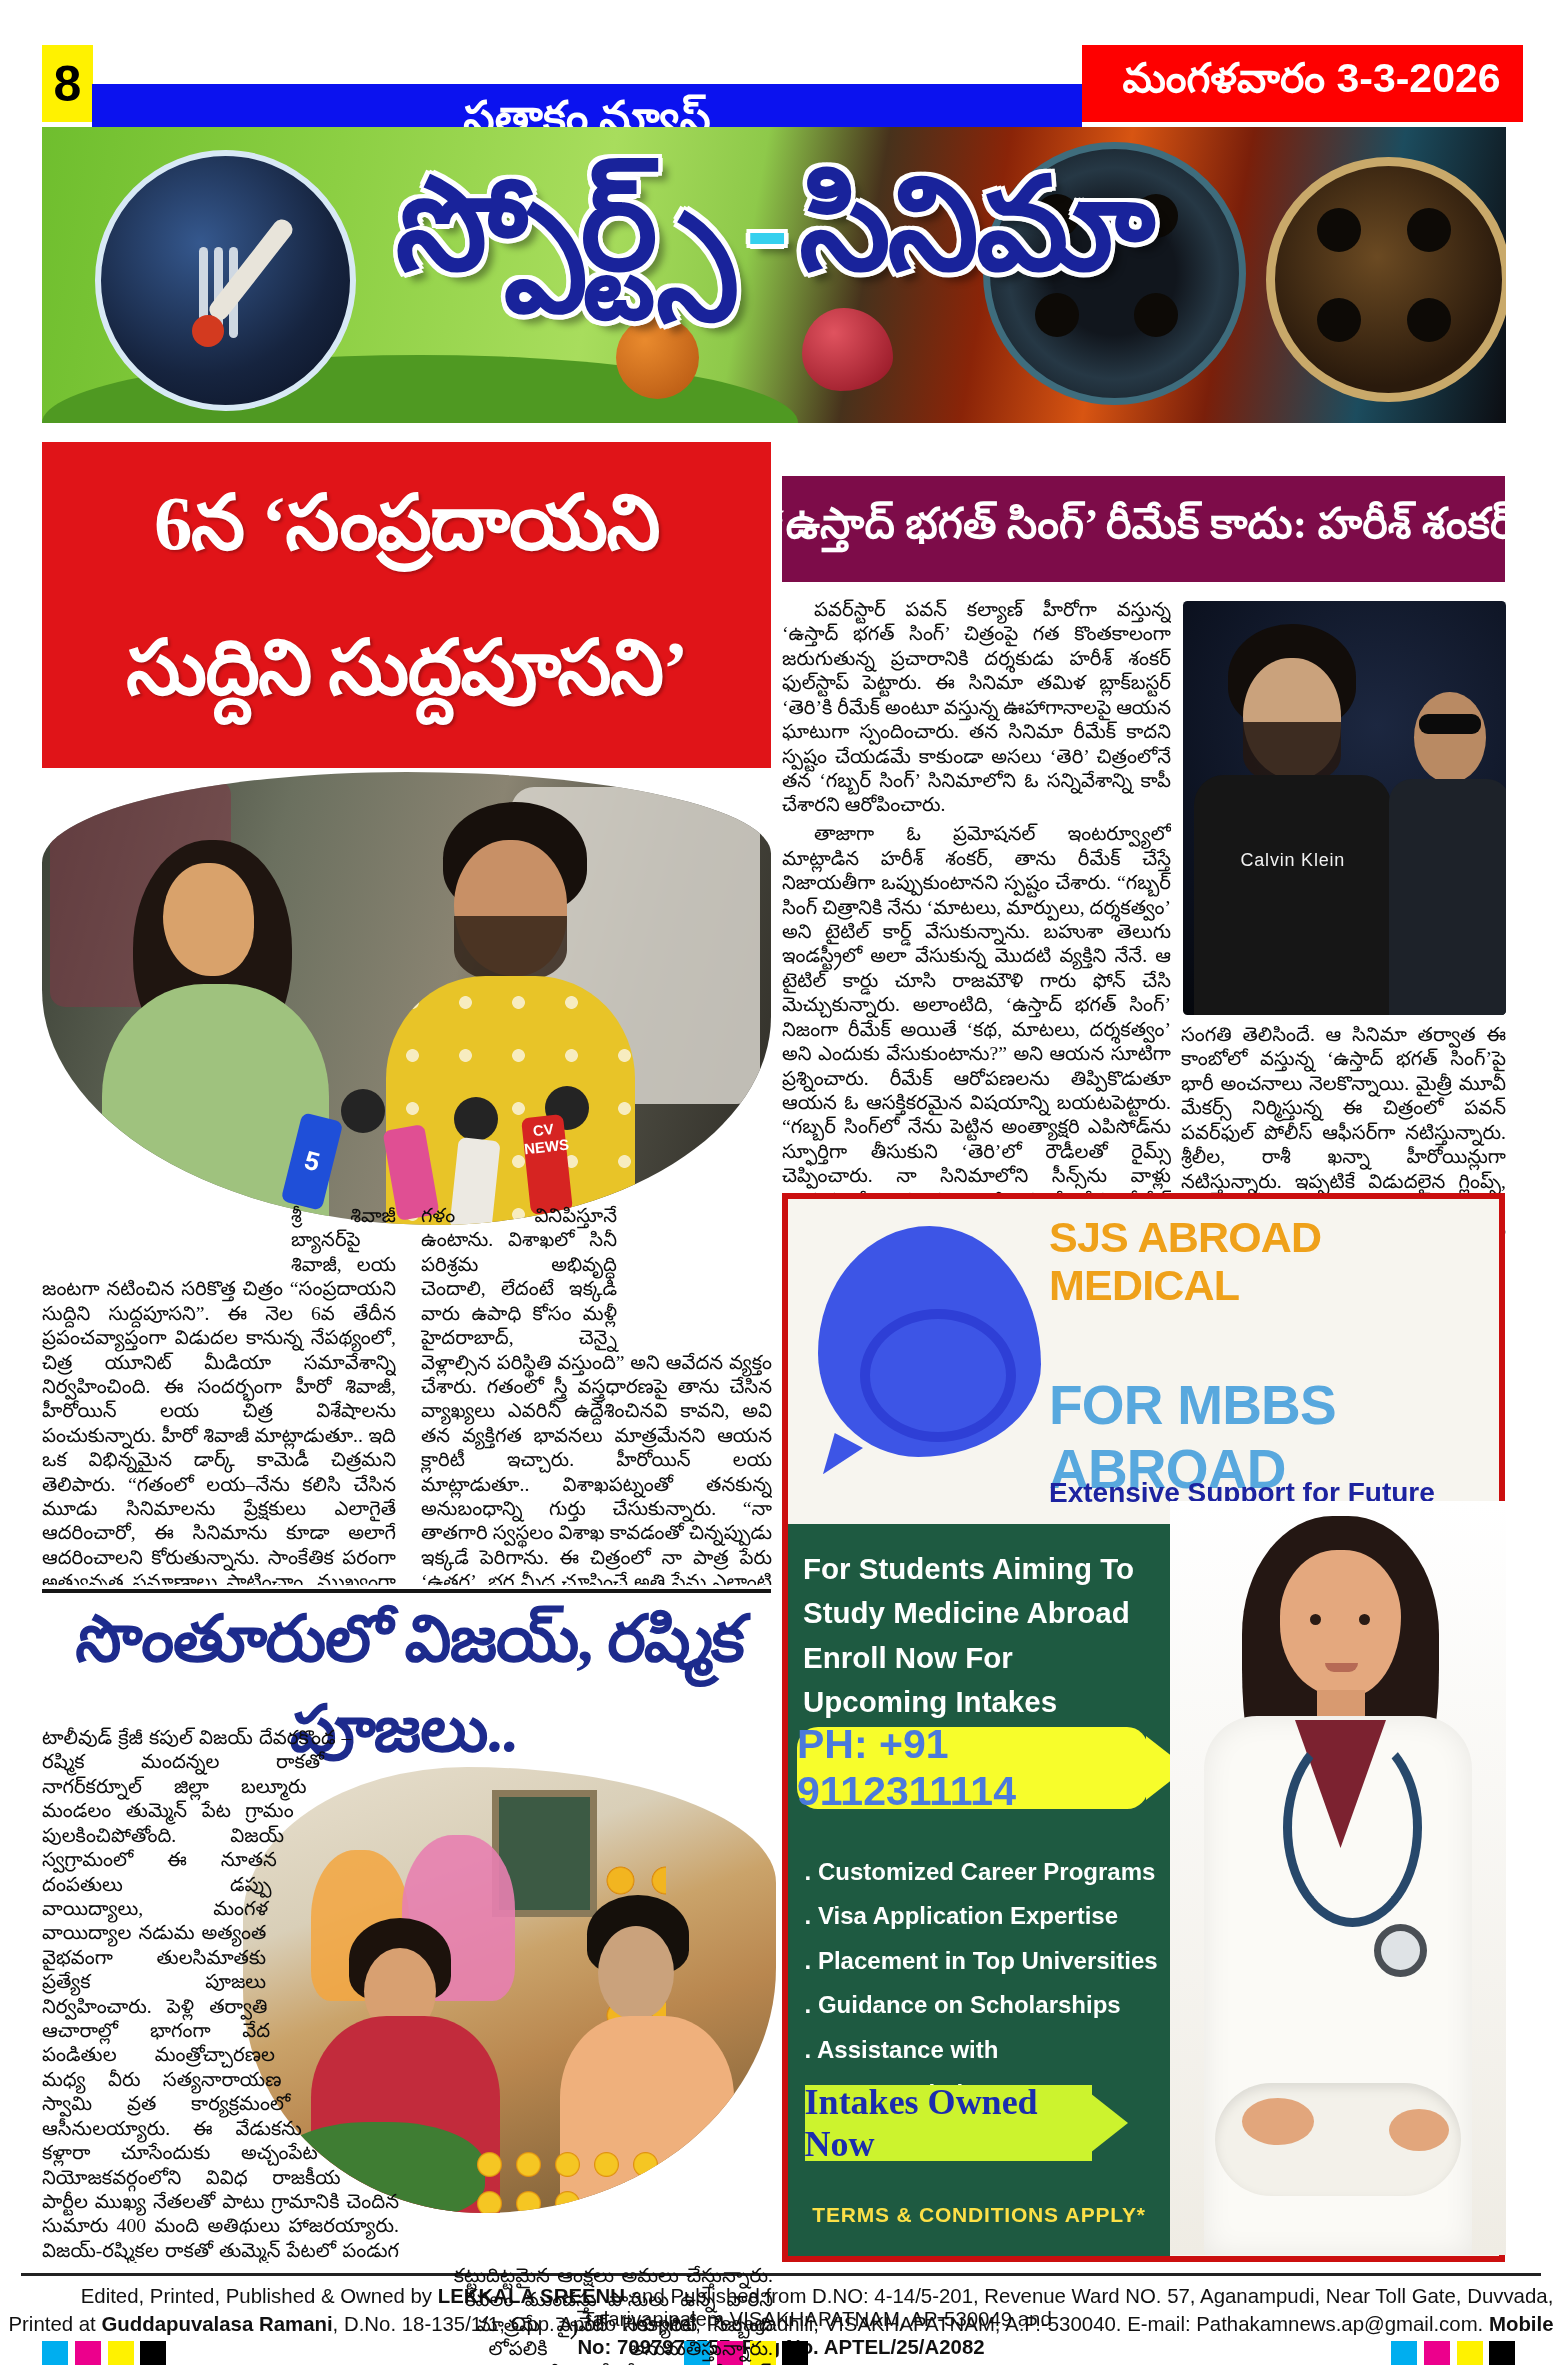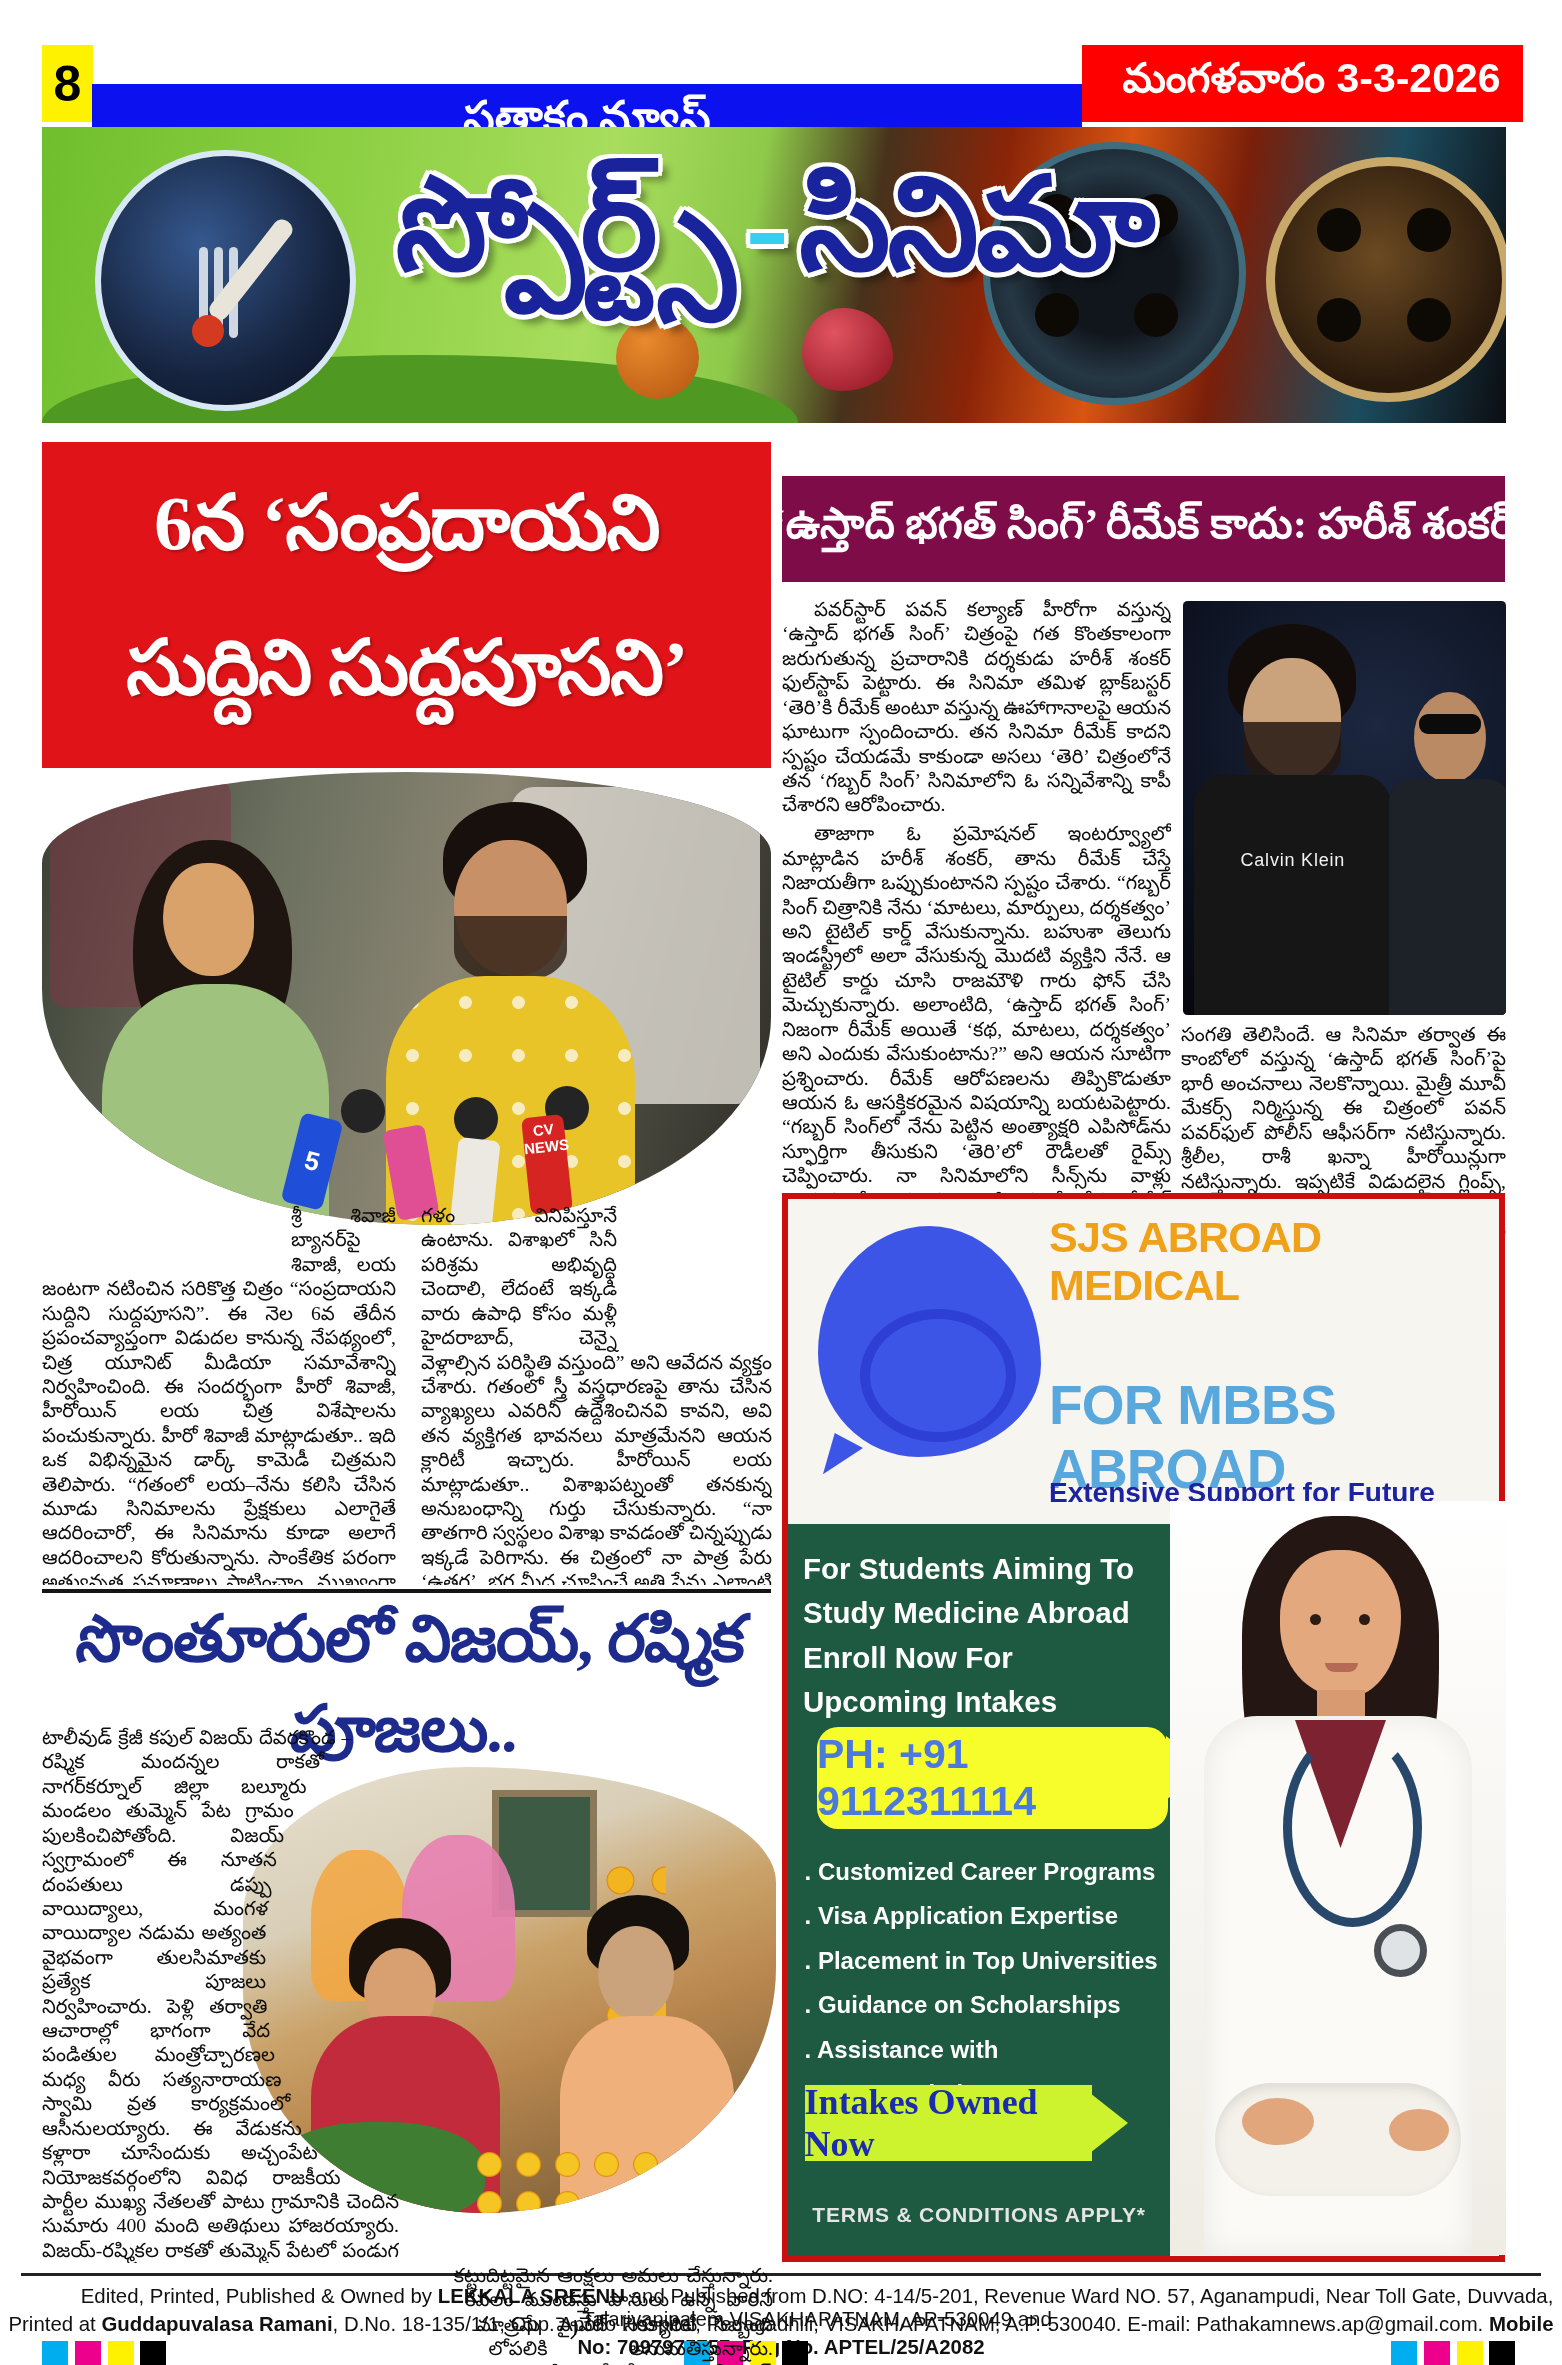--- a/index.html
+++ b/index.html
@@ -123,32 +123,32 @@
   .ad-logo{left:30px;top:26.5px;width:223px;height:231px;background:#3d55e6;
     border-radius:50% 50% 55% 45%/55% 60% 40% 45%;}
   .ad-logo-inner{left:42px;top:83px;width:136px;height:113px;border:10.6px solid #2e3fd6;border-radius:50%;}
   .ad-logo-tail{left:4.5px;bottom:-23px;width:0;height:0;border-style:solid;
     border-width:42px 23px 0 9px;border-color:#3d55e6 transparent transparent transparent;transform:rotate(28deg);}
   .ad-title{left:261px;top:13.6px;width:450px;font-size:43px;font-weight:800;color:#efa11a;line-height:1.12;letter-spacing:-0.8px;}
   .ad-sub{left:261px;top:174px;width:450px;font-size:55px;font-weight:800;color:#58a8de;letter-spacing:-0.8px;}
   .ad-tag{left:261px;top:272px;width:453px;font-size:28px;font-weight:700;color:#1c23a0;line-height:1.6;}
   .ad-green{left:0px;top:325px;width:382px;height:732px;background:#1e5a41;}
   .ad-pitch{left:15px;top:23px;width:340px;color:#fff;font-size:29.5px;font-weight:700;line-height:1.5;}
-  .ad-phone{left:9px;top:203px;width:351px;height:102px;background:#f7fd2b;border-radius:21px;
-    display:flex;align-items:center;justify-content:center;margin-left:20px;}
+  .ad-phone{left:9px;top:203px;width:351px;height:82px;background:#f7fd2b;border-radius:21px;
+    display:flex;align-items:center;justify-content:center;}
   .ad-phone:after{content:"";position:absolute;right:-39px;top:9px;width:0;height:0;border-style:solid;
     border-width:32px 0 32px 41px;border-color:transparent transparent transparent #f7fd2b;}
   .ad-phone span{font-size:41px;font-weight:800;color:#4b79dd;}
   .ad-bullets{left:16.6px;top:326px;width:355px;color:#fff;font-size:24px;font-weight:700;line-height:1.85;}
   .ad-intakes{left:16.6px;top:561px;width:287px;height:76px;background:#ccf32e;
     display:flex;align-items:center;justify-content:center;}
   .ad-intakes:after{content:"";position:absolute;right:-36px;top:7.6px;width:0;height:0;border-style:solid;
     border-width:30px 0 30px 38px;border-color:transparent transparent transparent #ccf32e;}
   .ad-intakes span{font-size:36px;font-weight:800;color:#1b2dae;font-family:"Liberation Serif",serif;}
-  .ad-terms{left:0;top:679px;width:382px;text-align:center;color:#e5e5e5;font-size:21px;font-weight:700;letter-spacing:0.8px;}
+  .ad-terms{left:0;top:679px;width:382px;text-align:center;color:#fde047;font-size:21px;font-weight:700;letter-spacing:0.8px;}
   .doc{left:382px;top:302px;width:336px;height:754px;background:linear-gradient(#ffffff,#efece4);overflow:hidden;}
   .dhair{left:72px;top:15px;width:197px;height:348px;background:#241713;border-radius:46% 46% 38% 38%/34% 34% 56% 56%;}
   .dface{left:110px;top:49px;width:121px;height:147px;background:#e4a87e;border-radius:50% 50% 46% 54%/48% 48% 58% 52%;}
   .deye{top:113px;width:11.3px;height:11.3px;border-radius:50%;background:#2a1b14;}
   .dlip{left:155px;top:162px;width:33px;height:9px;border-radius:0 0 15px 15px;background:#b66a55;}
   .dneck{left:147px;top:189px;width:48px;height:35px;background:#d89a70;}
   .dcoat{left:34px;top:215px;width:268px;height:540px;background:#fbfaf6;border-radius:53px 53px 6px 6px;box-shadow:inset 0 0 30px rgba(0,0,0,.08);}
   .dtop{left:125px;top:219px;width:91px;height:128px;background:#7c2230;clip-path:polygon(0 0,100% 0,50% 100%);}
   .dsteth{left:113px;top:227px;width:121px;height:181px;border:9px solid #27486b;border-radius:50%;border-top-color:transparent;}
   .dchest{left:204px;top:423px;width:39px;height:39px;border:7.6px solid #4a4f55;border-radius:50%;background:#dfe3e6;}

